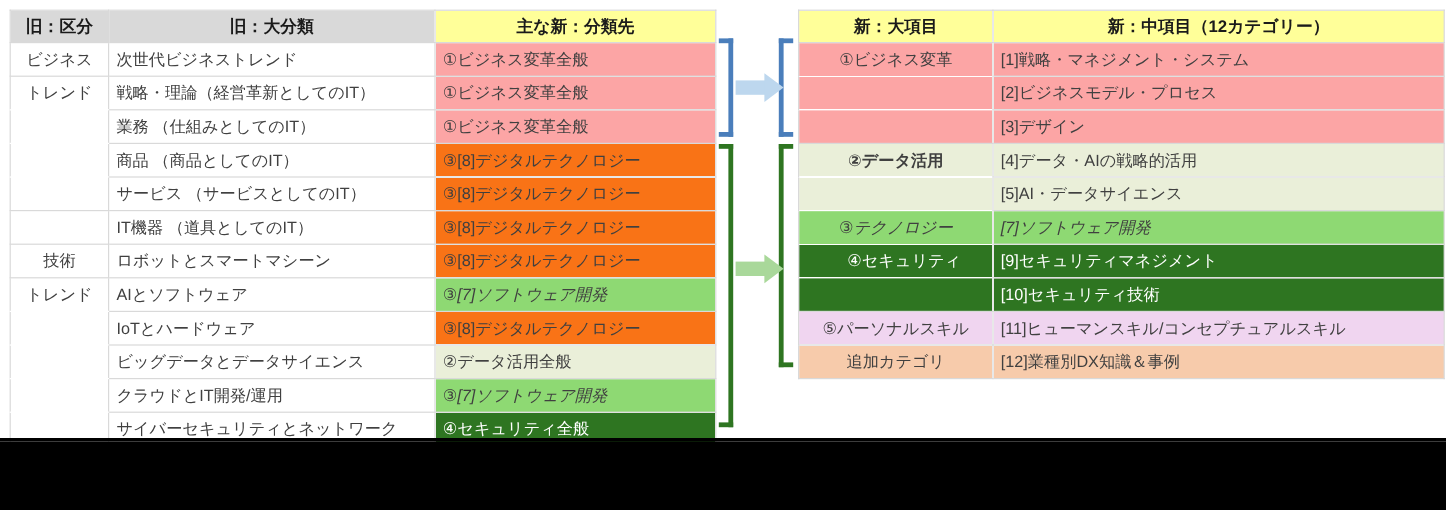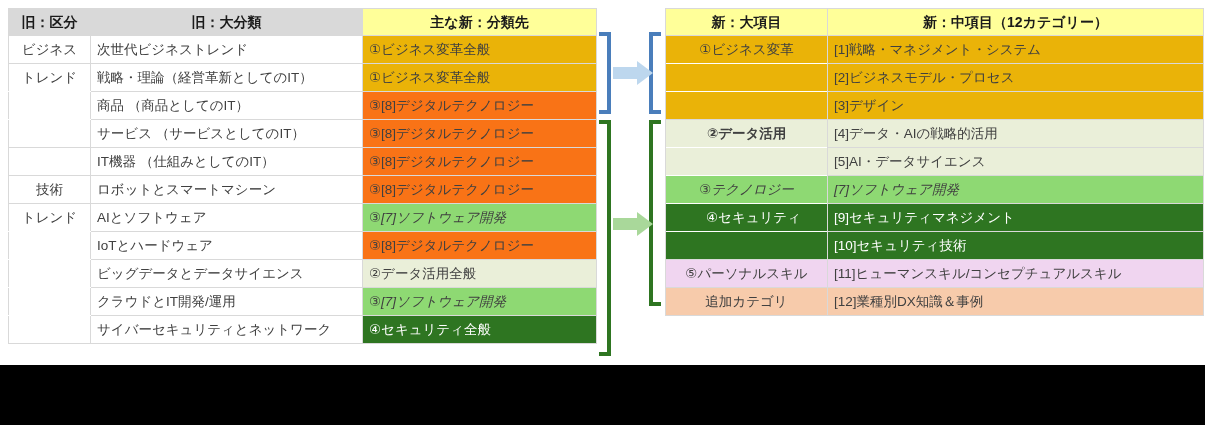--- a/index.html
+++ b/index.html
@@ -38,21 +38,21 @@
     height:26px;line-height:26px;
     font-weight:bold;color:#1a1a1a;text-align:center;font-size:14px;
   }
   .hd-grey{background:#d9d9d9;border-color:#bfbfbf;}
   .hd-yellow{background:#ffff99;border-color:#e6e6a0;}
   .ctr{text-align:center;}
   .lft{text-align:left;}
 
   
   .c-white{background:#ffffff;}
-  .c-blue{background:#eab308;border-color:#cdd9e8;}
+  .c-blue{background:#fca5a5;border-color:#cdd9e8;}
   .c-cream{background:#eaefd9;border-color:#e0e6cb;}
   .c-lgreen{background:#f97316;border-color:#b8dfa2;}
   .c-mgreen{background:#8ed973;border-color:#81cf66;font-style:italic;}
   .c-dgreen{background:#2e7521;border-color:#2e7521;color:#ffffff;}
   .c-pink{background:#f0d5f0;border-color:#e6c8e6;}
   .c-peach{background:#f7cbab;border-color:#efbe9b;}
   .c-dgreen.lft,.c-dgreen.ctr{color:#ffffff;}
 
   
   #connectors{position:absolute;left:595px;top:0;width:72px;height:368px;}
@@ -88,31 +88,36 @@
         <td class="c-white lft">次世代ビジネストレンド</td>
         <td class="c-blue lft">①ビジネス変革全般</td>
       </tr>
       <tr>
         <td class="c-white ctr" style="border-bottom-color: rgb(255, 255, 255);">トレンド</td>
         <td class="c-white lft">戦略・理論（経営革新としてのIT）</td>
         <td class="c-blue lft">①ビジネス変革全般</td>
       </tr>
       <tr>
         <td class="c-white ctr" style="border-top-color: rgb(255, 255, 255); border-bottom-color: rgb(255, 255, 255);"></td>
+        <td class="c-white lft">業務 （仕組みとしてのIT）</td>
+        <td class="c-blue lft">①ビジネス変革全般</td>
+      </tr>
+      <tr>
+        <td class="c-white ctr" style="border-top-color: rgb(255, 255, 255); border-bottom-color: rgb(255, 255, 255);"></td>
         <td class="c-white lft">商品 （商品としてのIT）</td>
         <td class="c-lgreen lft">③[8]デジタルテクノロジー</td>
       </tr>
       <tr>
         <td class="c-white ctr" style="border-top-color: rgb(255, 255, 255);"></td>
         <td class="c-white lft">サービス （サービスとしてのIT）</td>
         <td class="c-lgreen lft">③[8]デジタルテクノロジー</td>
       </tr>
       <tr>
         <td class="c-white ctr"></td>
-        <td class="c-white lft">IT機器 （仕組みとしてのIT）</td>
+        <td class="c-white lft">IT機器 （道具としてのIT）</td>
         <td class="c-lgreen lft">③[8]デジタルテクノロジー</td>
       </tr>
       <tr>
         <td class="c-white ctr">技術</td>
         <td class="c-white lft">ロボットとスマートマシーン</td>
         <td class="c-lgreen lft">③[8]デジタルテクノロジー</td>
       </tr>
       <tr>
         <td class="c-white ctr" style="border-bottom-color: rgb(255, 255, 255);">トレンド</td>
         <td class="c-white lft">AIとソフトウェア</td>

